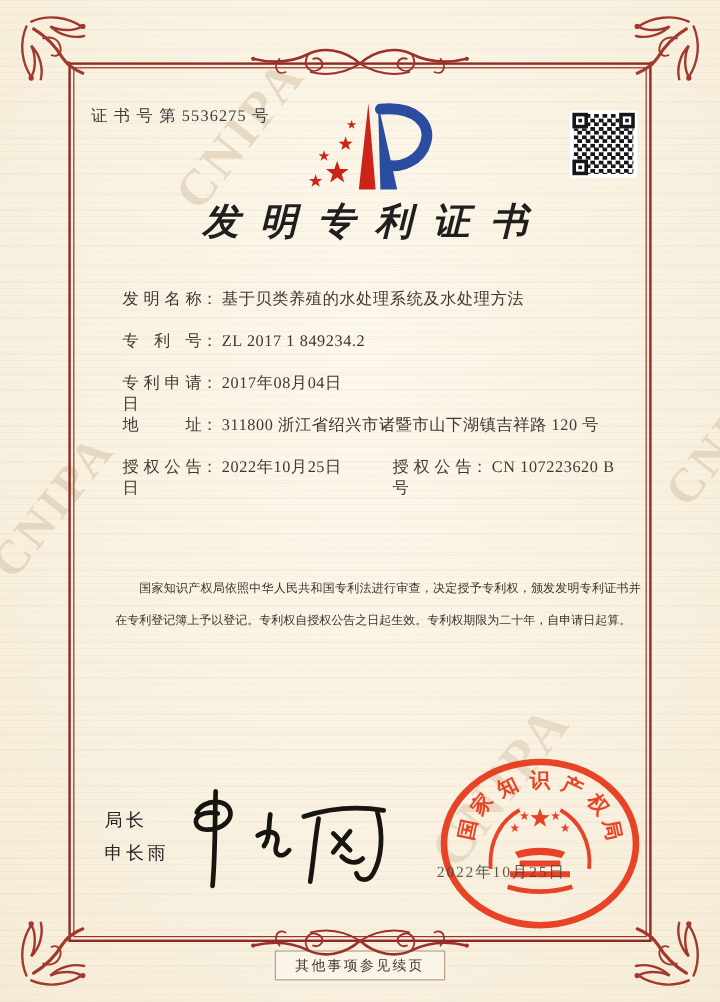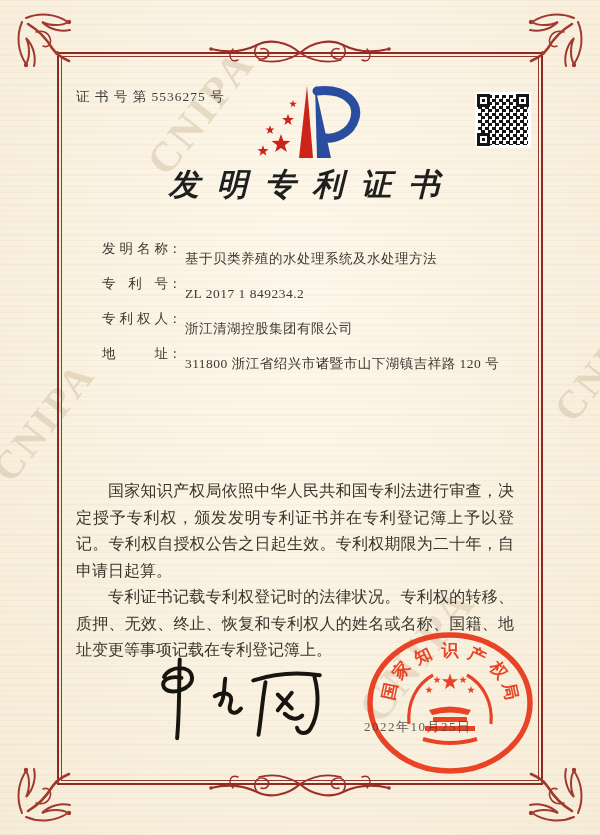--- a/index.html
+++ b/index.html
@@ -52,25 +52,25 @@
 
   .title{
     position:absolute;left:4px;top:164px;width:600px;text-align:center;
     font-size:31px;font-weight:bold;color:#1f1f1f;
     letter-spacing:17px;text-indent:17px;font-style:italic;
   }
   .fields{position:absolute;left:82px;top:240px;width:440px;font-size:13.5px;color:#3e3833;}
   .f-row{position:relative;height:35px;line-height:18px;}
   .f-label{display:inline-block;width:66px;text-align:justify;text-align-last:justify;vertical-align:top;margin-left:20px;}
   .f-colon{display:inline-block;vertical-align:top;}
-  .f-value{display:inline-block;vertical-align:top;letter-spacing:0.5px;max-width:350px;margin-top:10px;}
+  .f-value{display:inline-block;vertical-align:top;letter-spacing:0.5px;max-width:350px;}
   .f-group2{position:absolute;left:225px;top:0;}
   .paras{
-    position:absolute;left:76px;top:478px;width:438px;
-    font-size:16px;line-height:26.5px;color:#3a342d;text-align:justify;
+    position:absolute;left:96px;top:478px;width:438px;
+    font-size:10px;line-height:26.5px;color:#3a342d;text-align:justify;
   }
   .paras p{margin:0;text-indent:2em;}
   .signer{
     position:absolute;left:87px;top:674px;
     font-family:"Liberation Sans","DejaVu Sans",sans-serif;
     font-size:15px;color:#24242');
   }
   .signer-line{font-family:"Liberation Sans","DejaVu Sans",sans-serif;font-size:15px;color:#242424;letter-spacing:3px;margin-bottom:9px;}
   .signature{position:absolute;left:150px;top:648px;width:175px;height:100px;}
   .seal{position:absolute;left:363px;top:628px;width:174px;height:150px;}
@@ -162,34 +162,45 @@
     <div class="fields">
       <div class="f-row">
         <span class="f-label">发明名称</span><span class="f-colon">：</span>
         <span class="f-value">基于贝类养殖的水处理系统及水处理方法</span>
       </div>
       <div class="f-row">
         <span class="f-label">专利号</span><span class="f-colon">：</span>
         <span class="f-value">ZL 2017 1 849234.2</span>
       </div>
       <div class="f-row">
-        <span class="f-label">专利权人</span><span class="f-colon">：</span>
-        <span class="f-value">浙江清湖控股集团有限公司</span>
+        <span class="f-label">专利申请日</span><span class="f-colon">：</span>
+        <span class="f-value">2017年08月04日</span>
       </div>
       <div class="f-row">
         <span class="f-label">地址</span><span class="f-colon">：</span>
         <span class="f-value">311800 浙江省绍兴市诸暨市山下湖镇吉祥路 120 号</span>
       </div>
+      <div class="f-row">
+        <span class="f-label">授权公告日</span><span class="f-colon">：</span>
+        <span class="f-value">2022年10月25日</span>
+        <span class="f-group2">
+          <span class="f-label">授权公告号</span><span class="f-colon">：</span>
+          <span class="f-value">CN 107223620 B</span>
+        </span>
+      </div>
     </div>
 
     <div class="paras">
       <p>国家知识产权局依照中华人民共和国专利法进行审查，决定授予专利权，颁发发明专利证书并在专利登记簿上予以登记。专利权自授权公告之日起生效。专利权期限为二十年，自申请日起算。</p>
-      <p>专利证书记载专利权登记时的法律状况。专利权的转移、质押、无效、终止、恢复和专利权人的姓名或名称、国籍、地址变更等事项记载在专利登记簿上。</p>
-    </div>
-
+    </div>
+
+    <div class="signer">
+      <div class="signer-line">局长</div>
+      <div class="signer-line">申长雨</div>
+    </div>
 
     <svg class="signature" viewBox="0 0 200 100">
       <g stroke="#17150f" stroke-width="4.5" fill="none" stroke-linecap="round" stroke-linejoin="round">
         <path d="M34,6 C33,30 34,62 31,96"></path>
         <path d="M16,26 C22,13 46,12 48,26 C50,40 22,48 16,38 C12,30 22,24 36,27"></path>
         <path d="M86,28 C84,40 86,50 80,58"></path>
         <path d="M74,48 C84,42 96,44 92,56 C88,68 98,70 104,62"></path>
         <path d="M118,30 C142,22 168,20 194,24"></path>
         <path d="M132,32 C128,55 127,74 124,92"></path>
         <path d="M188,26 C194,48 192,70 184,84 C180,92 170,92 168,84"></path>
@@ -223,13 +234,14 @@
           <path d="M46,96 C44,74 54,56 70,47" fill="none" stroke="#e8391b" stroke-width="3.2"></path>
           <path d="M128,96 C130,74 120,56 104,47" fill="none" stroke="#e8391b" stroke-width="3.2"></path>
           <path d="M60,111 Q87,119 114,111" fill="none" stroke="#e8391b" stroke-width="4"></path>
         </g>
       </g>
     </svg>
     <div class="seal-date">2022年10月25日</div>
 
   </div>
 
+  <div class="note-box">其他事项参见续页</div>
 </div>
 
 </body></html>

